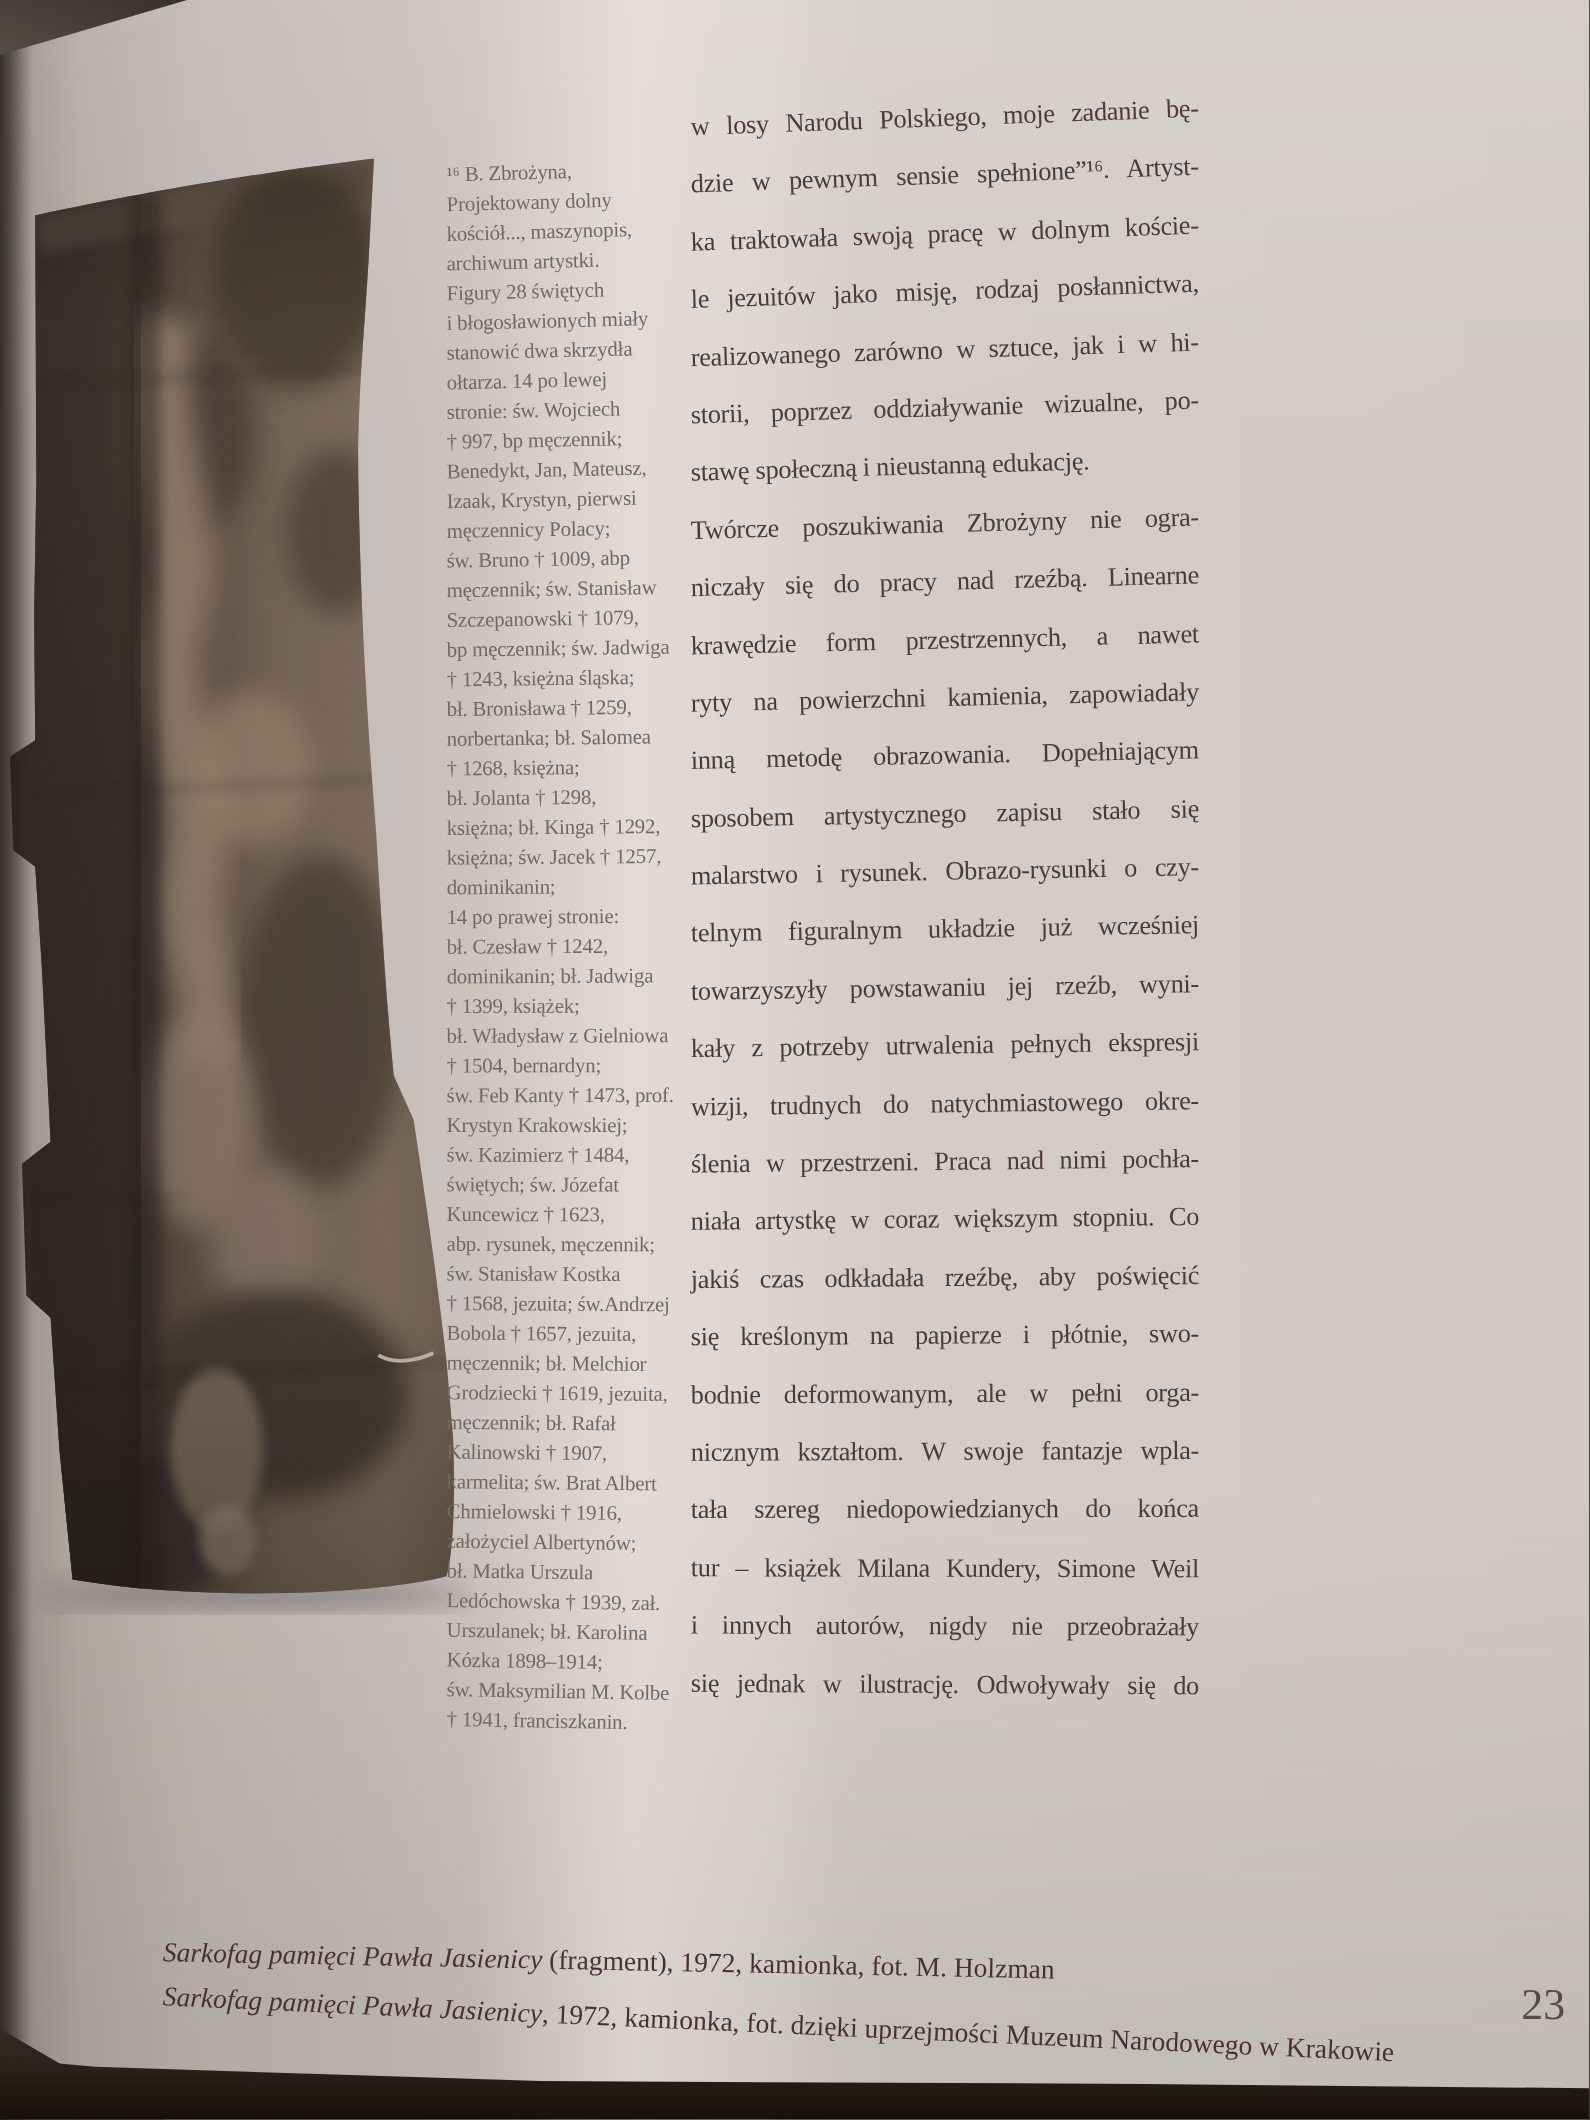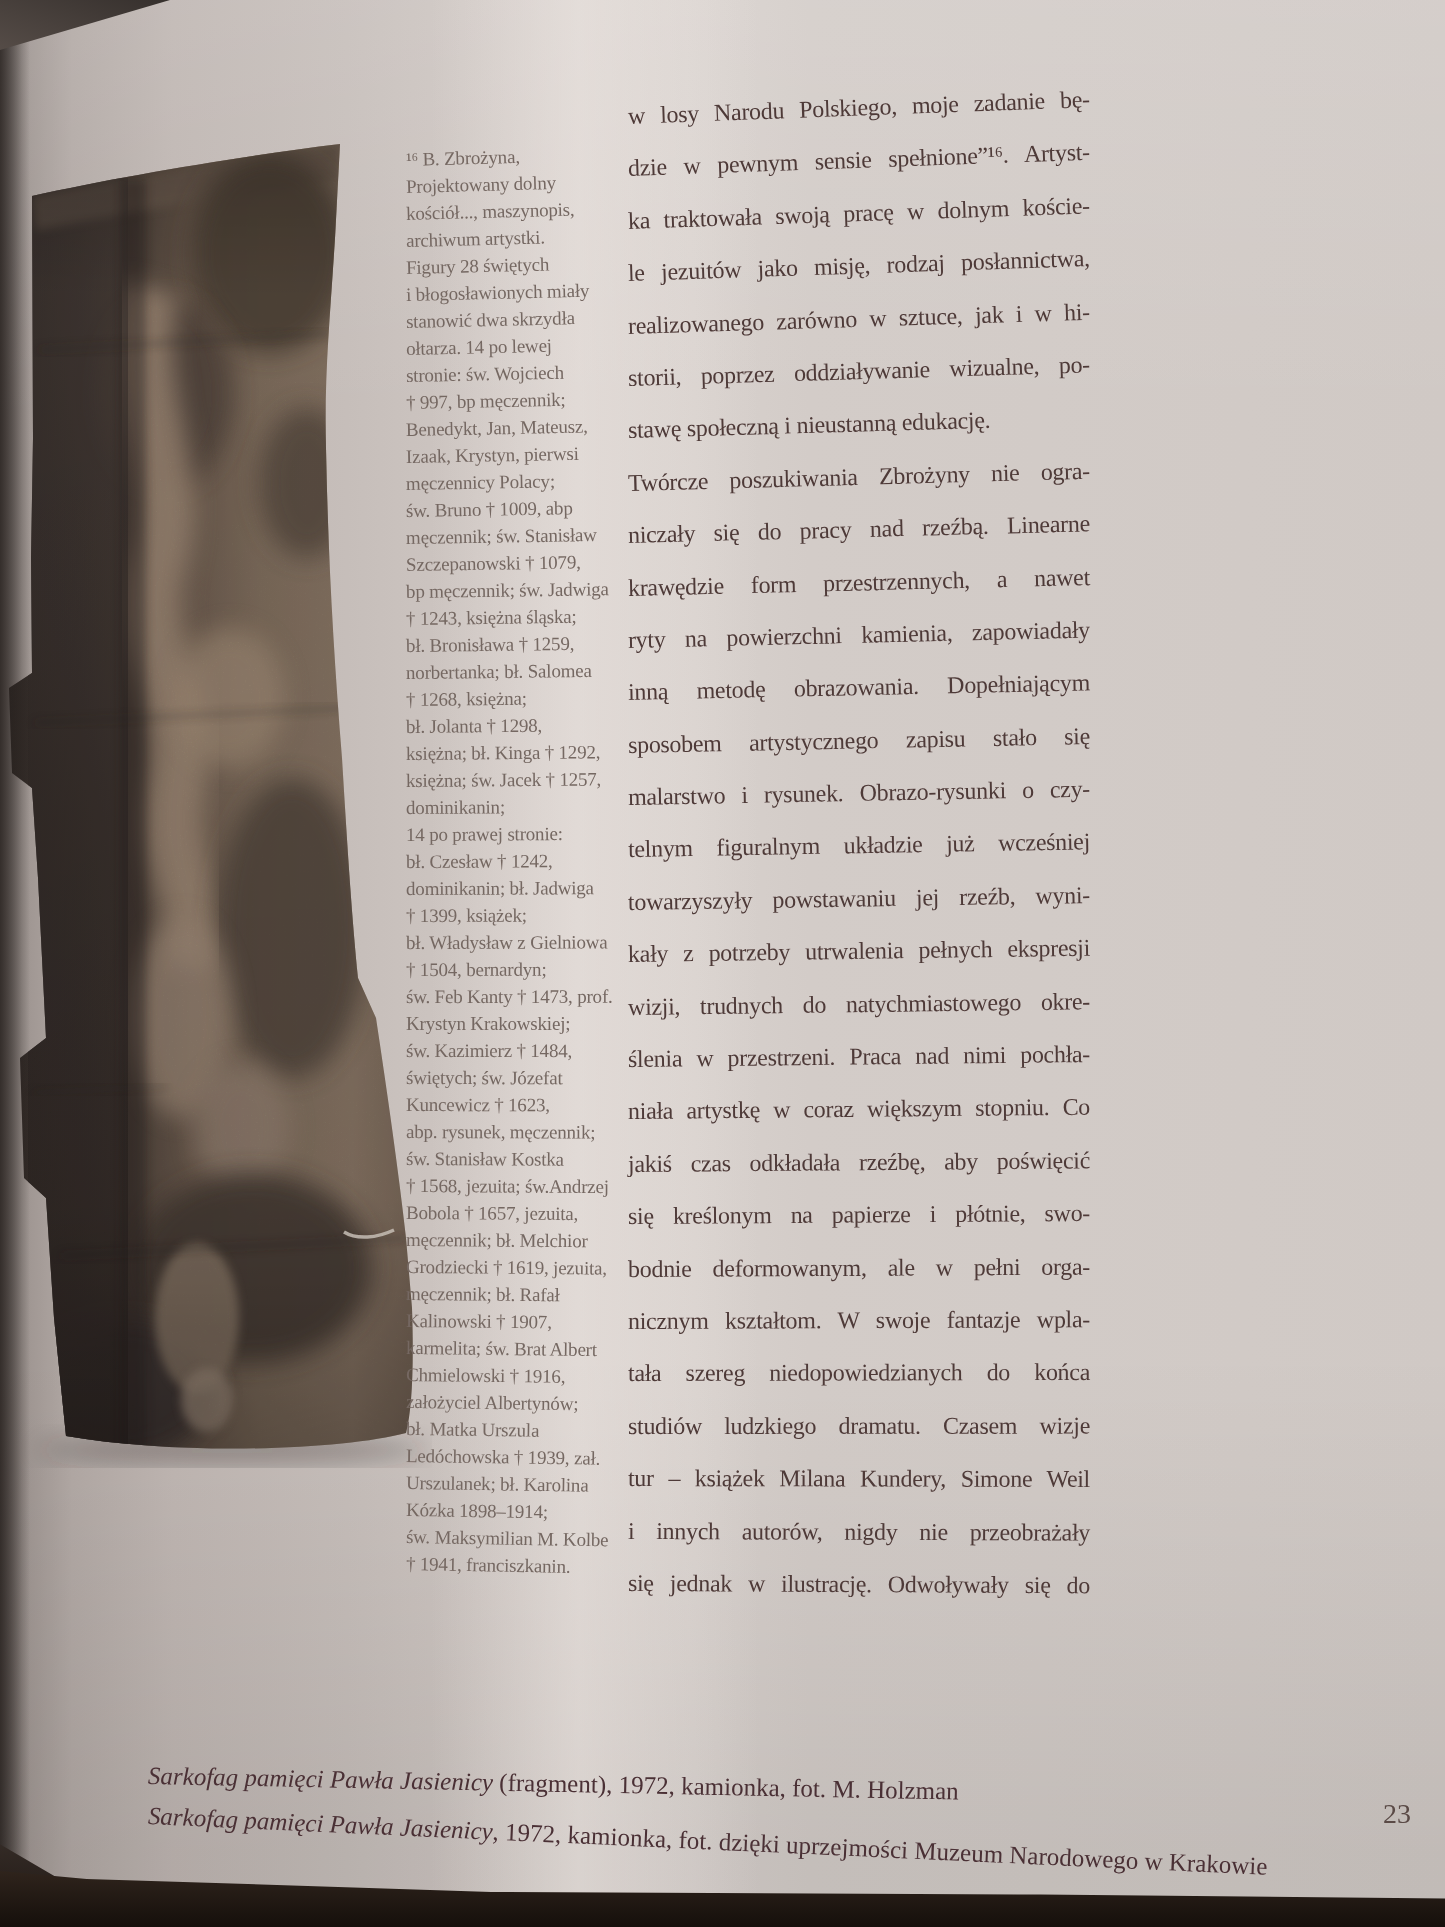--- a/index.html
+++ b/index.html
@@ -34,21 +34,21 @@
   .main-col{position:absolute;left:628px;top:90px;width:462px;
     color:#4e3a38;font-size:24px;letter-spacing:-0.3px;}
   .m-line{height:52.4px;line-height:52.4px;text-align:justify;text-align-last:justify;
     white-space:nowrap;}
   .m-line.end{text-align-last:left;}
   
   .captions{position:absolute;left:148px;top:1756px;width:1260px;color:#4a3035;}
   .cap-line{height:40px;line-height:40px;white-space:nowrap;font-size:25px;}
   .cap-title{font-style:italic;}
   .cap-rest{font-style:normal;}
-  .page-number{position:absolute;left:1383px;top:1798px;font-size:28px;color:#5a4a46;}
+  .page-number{position:absolute;left:1383px;top:1798px;font-size:40px;color:#5a4a46;}
 </style>
 </head>
 <body>
 
 <div class="scene">
   <div class="page"></div>
   <div class="bright-band"></div>
 
   <svg class="sculpture" viewBox="0 0 430 1330" width="430" height="1330">
     <defs>
@@ -209,21 +209,20 @@
       <div class="m-line just" style="transform: rotate(-0.87deg); transform-origin: 0px 50%;">towarzyszyły powstawaniu jej rzeźb, wyni-</div>
       <div class="m-line just" style="transform: rotate(-0.788deg); transform-origin: 0px 50%;">kały z potrzeby utrwalenia pełnych ekspresji</div>
       <div class="m-line just" style="transform: rotate(-0.706deg); transform-origin: 0px 50%;">wizji, trudnych do natychmiastowego okre-</div>
       <div class="m-line just" style="transform: rotate(-0.624deg); transform-origin: 0px 50%;">ślenia w przestrzeni. Praca nad nimi pochła-</div>
       <div class="m-line just" style="transform: rotate(-0.542deg); transform-origin: 0px 50%;">niała artystkę w coraz większym stopniu. Co</div>
       <div class="m-line just" style="transform: rotate(-0.46deg); transform-origin: 0px 50%;">jakiś czas odkładała rzeźbę, aby poświęcić</div>
       <div class="m-line just" style="transform: rotate(-0.378deg); transform-origin: 0px 50%;">się kreślonym na papierze i płótnie, swo-</div>
       <div class="m-line just" style="transform: rotate(-0.296deg); transform-origin: 0px 50%;">bodnie deformowanym, ale w pełni orga-</div>
       <div class="m-line just" style="transform: rotate(-0.214deg); transform-origin: 0px 50%;">nicznym kształtom. W swoje fantazje wpla-</div>
       <div class="m-line just" style="transform: rotate(-0.132deg); transform-origin: 0px 50%;">tała szereg niedopowiedzianych do końca</div>
-      <div class="m-line just" style="transform: rotate(-0.0499999deg); transform-origin: 0px 50%;">studiów ludzkiego dramatu. Czasem wizje</div>
       <div class="m-line just" style="transform: rotate(0.114deg); transform-origin: 0px 50%;">tur – książek Milana Kundery, Simone Weil</div>
       <div class="m-line just" style="transform: rotate(0.196deg); transform-origin: 0px 50%;">i innych autorów, nigdy nie przeobrażały</div>
       <div class="m-line just" style="transform: rotate(0.278deg); transform-origin: 0px 50%;">się jednak w ilustrację. Odwoływały się do</div>
     </div>
 
   <div class="captions">
       <div class="cap-line" style="transform: rotate(1.1deg); transform-origin: 0px 50%;">
       <span class="cap-title">Sarkofag pamięci Pawła Jasienicy</span><span class="cap-rest"> (fragment), 1972, kamionka, fot. M. Holzman</span>
     </div>
       <div class="cap-line" style="transform: rotate(2.6deg); transform-origin: 0px 50%;">

